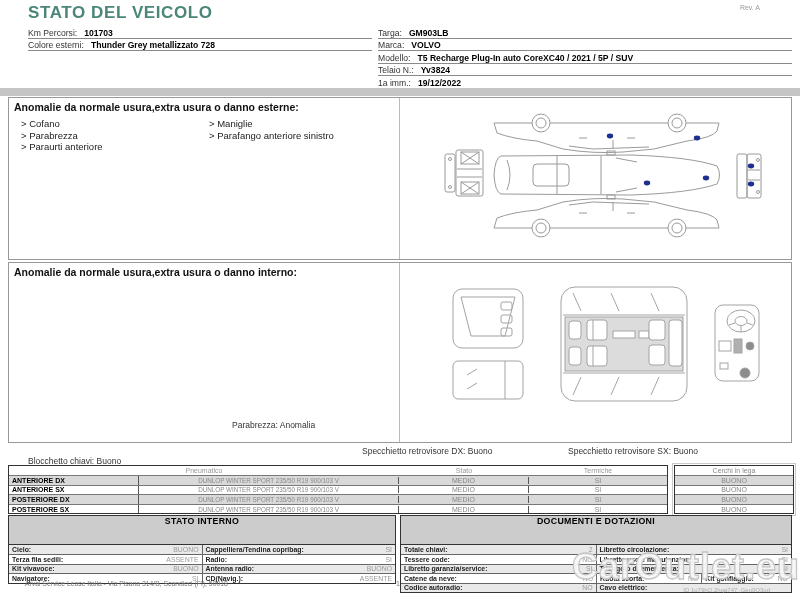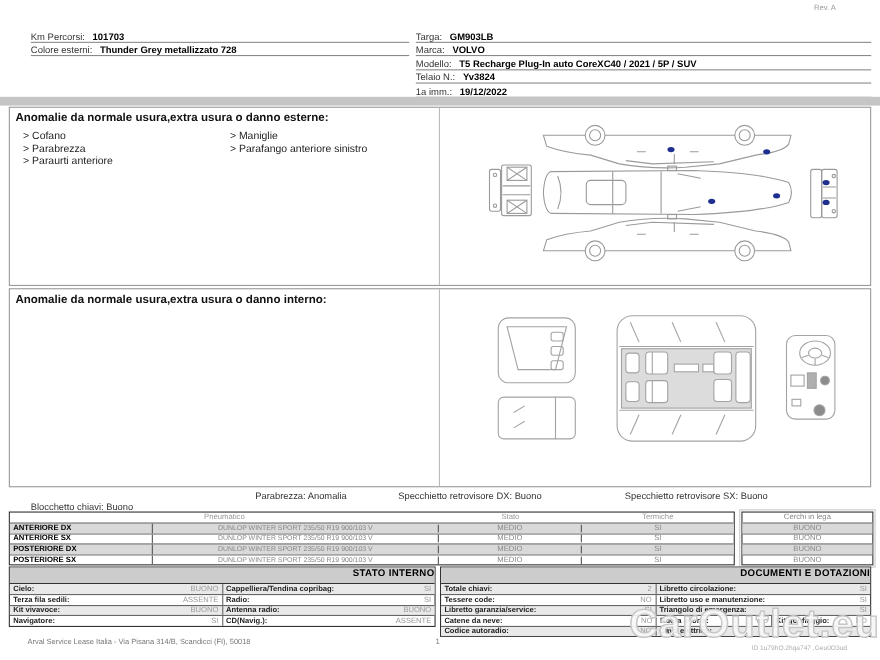--- a/index.html
+++ b/index.html
@@ -43,22 +43,22 @@
   .c-pos  { width:130px; font-weight:bold; color:#000; padding-left:3px; border-right:1px solid #555; height:100%; display:flex; align-items:center; }
   .c-spec { width:260px; text-align:center; color:#888; font-size:6.3px; border-right:1px solid #555; }
   .c-stato{ width:130px; text-align:center; color:#888; border-right:1px solid #555; }
   .c-term { flex:1; text-align:center; color:#888; }
   .h-pneu { width:390px; } .h-stato { width:130px; } .h-term { flex:1; }
   .c-cer  { width:100%; text-align:center; color:#888; }
 
   .bt { position:absolute; border:1px solid #333; background:#fff; font-size:6.9px; }
   #stato-interno { left:8px;  top:515px; width:388px; }
   #documenti     { left:400px; top:515px; width:392px; }
-  .bt-head { height:15px; background:#ccc; border-bottom:1px solid #333; font-weight:bold;
-             text-align:right; font-size:8.8px; line-height:11px; letter-spacing:.3px; color:#000; }
+  .bt-head { height:29px; background:#ccc; border-bottom:1px solid #333; font-weight:bold;
+             text-align:center; font-size:8.8px; line-height:11px; letter-spacing:.3px; color:#000; }
   .bt-row { display:flex; height:9.4px; border-top:1px solid #666; }
   .bt-row:nth-child(2) { border-top:none; }
   .bt-row.shaded-light { background:#e9e9e9; }
   .bt-cell { flex:1; display:flex; justify-content:space-between; align-items:center;
              padding:0 3px; border-left:1px solid #666; overflow:hidden; }
   .bt-cell:first-child { border-left:none; }
   .bt-label { font-weight:bold; color:#222; white-space:nowrap; }
   .bt-value { color:#999; padding-left:4px; }
   .w50 { flex:0 0 50%; } .w27 { flex:0 0 27%; } .w23 { flex:0 0 23%; }
 
@@ -67,20 +67,21 @@
   .watermark { position:absolute; right:0px; top:546px; font-size:36px; font-weight:bold;
                color:rgba(246,246,246,.92); -webkit-text-stroke:1.3px #c6c6c6;
                letter-spacing:1px; z-index:5;text-align:center; }
   .watermark-id { position:absolute; right:30px; top:587px; font-size:6px; color:#aeaeae; z-index:6; }
 </style>
 </head>
 <body>
 
 <div class="page">
 
+  <div class="title">STATO DEL VEICOLO</div>
   <div class="rev">Rev. A</div>
 
   <div class="hfields hl">
     <div class="hfield">
       <span class="hlabel">Km Percorsi:</span>
       <span class="hvalue">101703</span>
     </div>
     <div class="hfield">
       <span class="hlabel">Colore esterni:</span>
       <span class="hvalue">Thunder Grey metallizzato 728</span>
@@ -247,21 +248,21 @@
   </div>
 
   <div class="sumline" style="left:28px; top:472px;">
     <span>Grandinata:</span>
     <span>No</span>
   </div>
   <div class="sumline" style="left:28px; top:456px;">
     <span>Blocchetto chiavi:</span>
     <span>Buono</span>
   </div>
-  <div class="sumline" style="left:232px; top:446px;text-align:center;">
+  <div class="sumline" style="left:232px; top:420px;text-align:center;">
     <span>Parabrezza:</span>
     <span>Anomalia</span>
   </div>
   <div class="sumline" style="left:362px; top:446px;">
     <span>Specchietto retrovisore DX:</span>
     <span>Buono</span>
   </div>
   <div class="sumline" style="left:568px; top:446px;">
     <span>Specchietto retrovisore SX:</span>
     <span>Buono</span>

